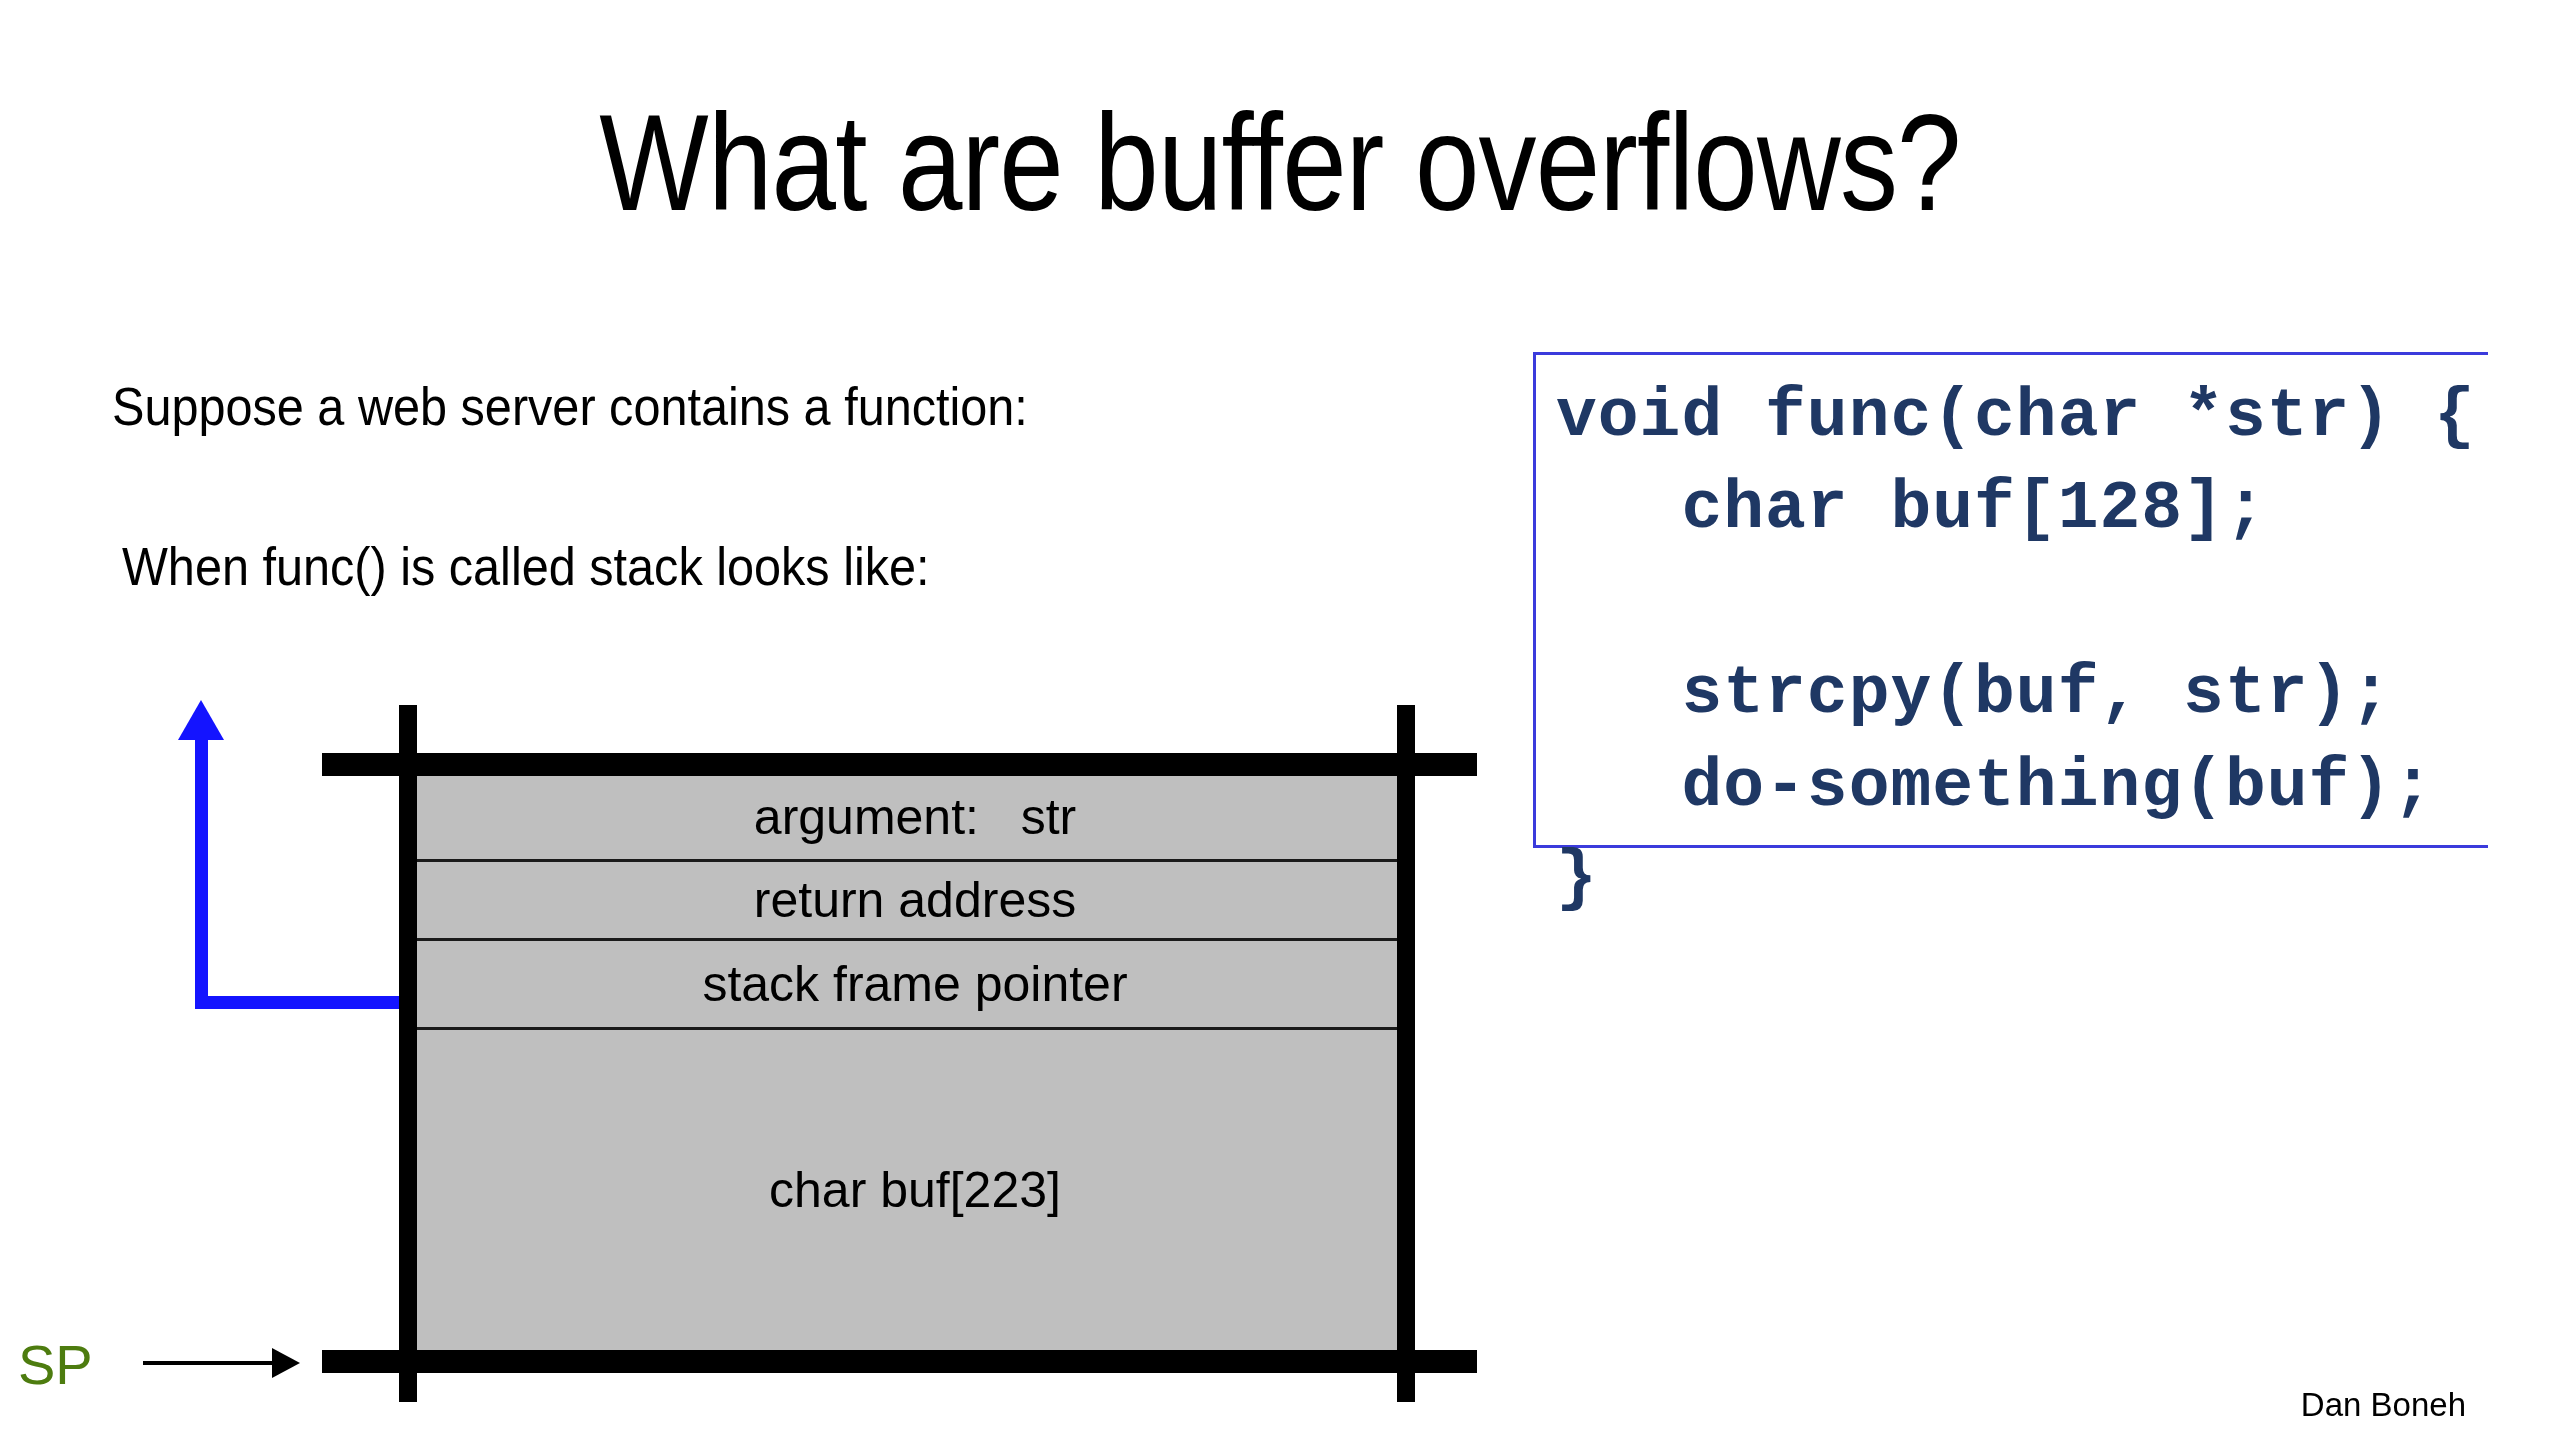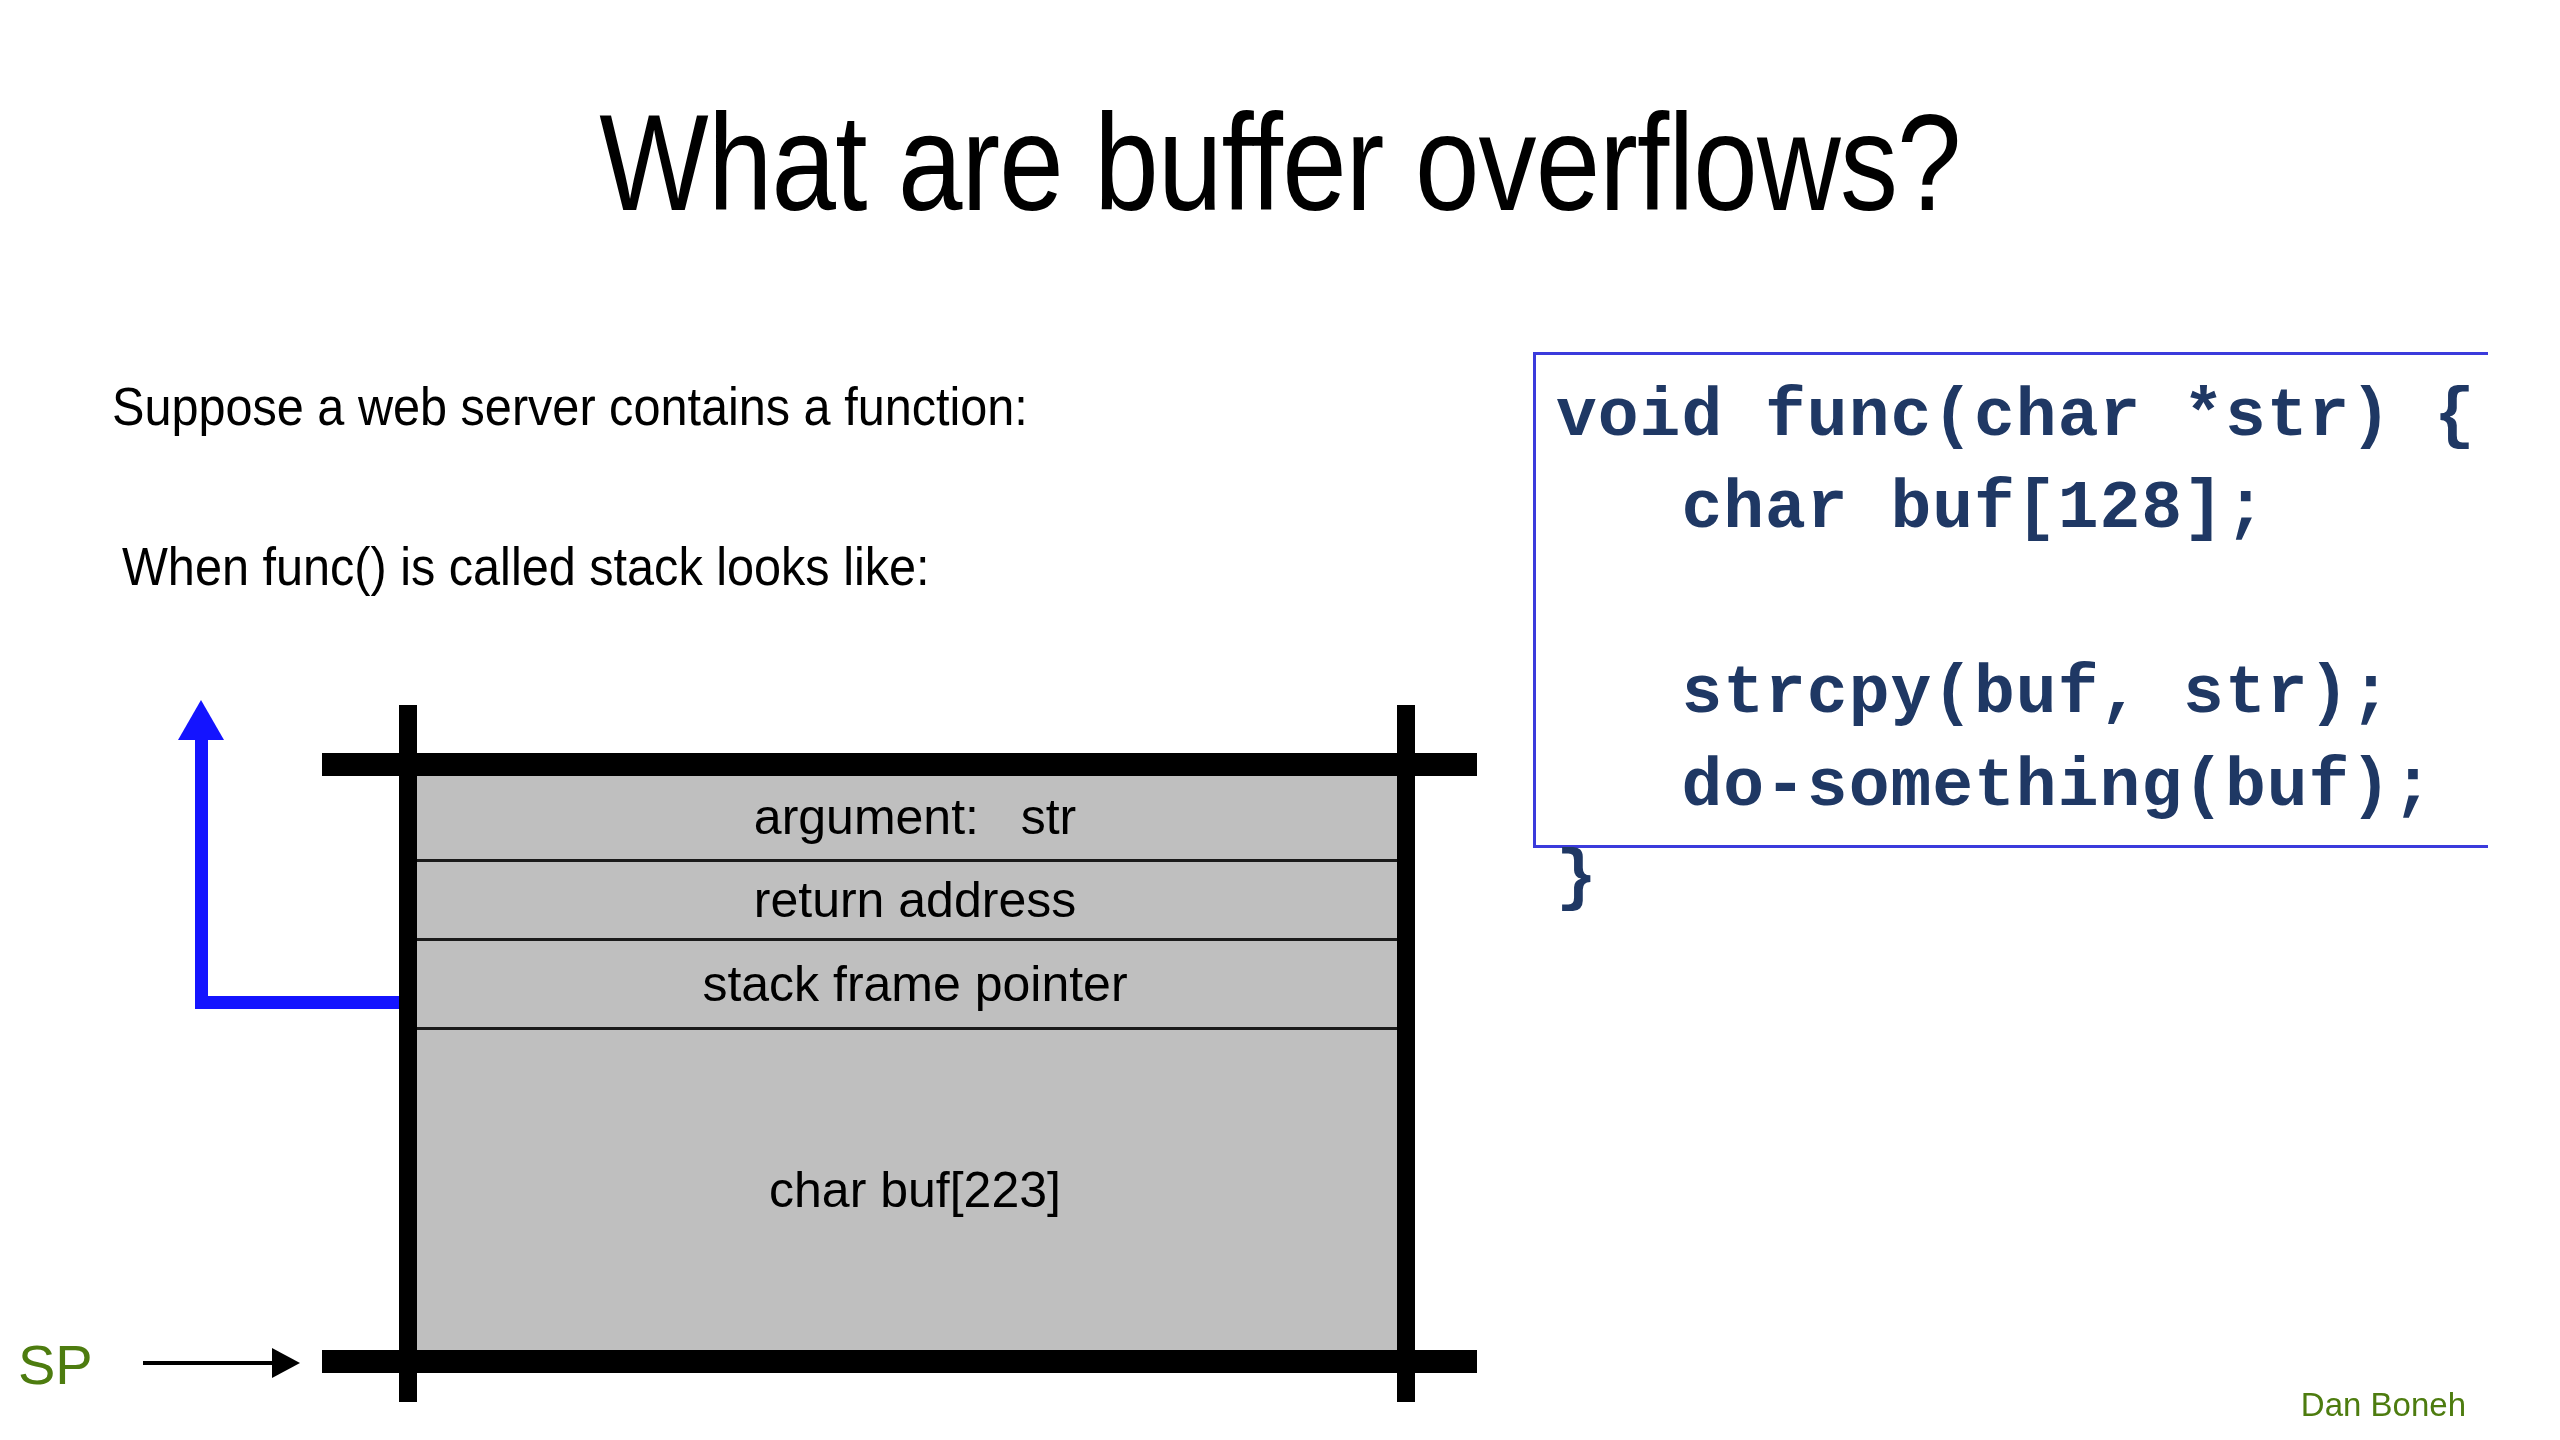--- a/index.html
+++ b/index.html
@@ -192,21 +192,21 @@
   }
 
   
   #footer-attribution {
     position: absolute;
     right: 22px;
     top: 1386px;
     font-family: "Liberation Sans", sans-serif;
     font-size: 33px;
     font-weight: 400;
-    color: #4d7c0f;
+    color: #000000;
     white-space: nowrap;
   }
 </style>
 </head>
 <body>
 
 <div id="slide">
 
   <div id="slide-title">What are buffer overflows?</div>
 

